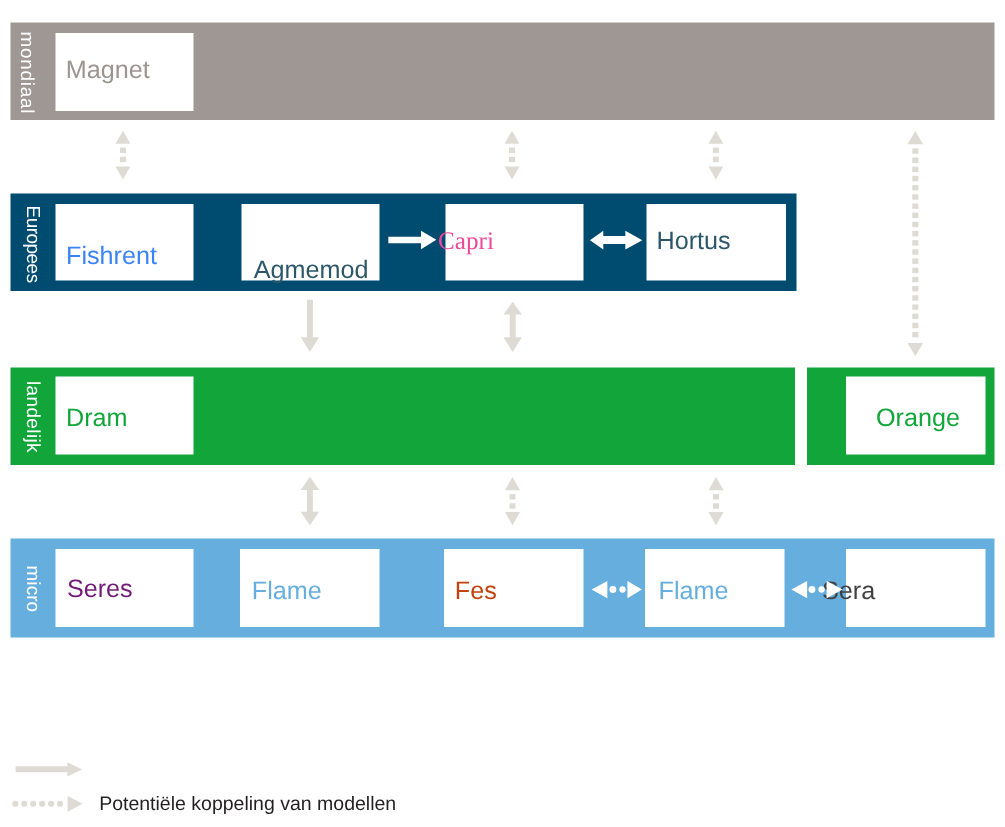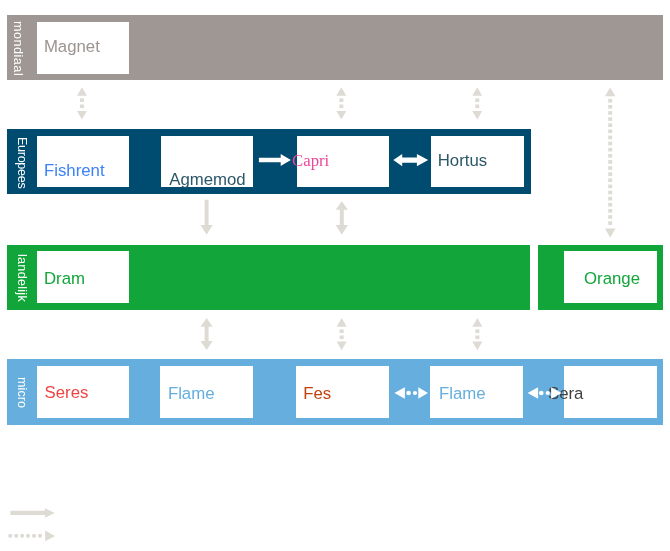--- a/index.html
+++ b/index.html
@@ -49,21 +49,21 @@
   <div class="band-label" style="left:28.00px;top:254.10px;letter-spacing:0.275px;">landelijk</div>
   <div class="node" style="left:37.3px;top:251px;width:91.7px;height:51.8px;"></div>
   <span class="node-label" style="left:44.0px;top:270.9px;color:#12a63a;">Dram</span>
   <div class="band" style="left:537.6px;top:244.8px;width:125.4px;height:65px;background:#12a63a;"></div>
   <div class="node" style="left:564px;top:251px;width:92.6px;height:51.8px;"></div>
   <span class="node-label" style="left:572.0px;top:270.8px;color:#12a63a;margin-left:12px;">Orange</span>
 
   <div class="band" style="left:6.8px;top:359.2px;width:656.2px;height:65.4px;background:#66aedd;"></div>
   <div class="band-label" style="left:28.00px;top:376.70px;letter-spacing:0.075px;">micro</div>
   <div class="node" style="left:37.2px;top:365.6px;width:92px;height:52.4px;"></div>
-  <span class="node-label" style="left:44.6px;top:385.2px;color:#ef4444;">Seres</span>
+  <span class="node-label" style="left:44.6px;top:385.2px;color:#701a75;">Seres</span>
   <div class="node" style="left:160.3px;top:365.6px;width:92.4px;height:52.4px;"></div>
   <span class="node-label" style="left:167.9px;top:385.7px;color:#66aedd;">Flame</span>
   <div class="node" style="left:295.8px;top:365.6px;width:93.2px;height:52.4px;"></div>
   <span class="node-label" style="left:303.2px;top:385.5px;color:#c2410c;">Fes</span>
   <div class="node" style="left:430.3px;top:365.6px;width:93.2px;height:52.4px;"></div>
   <span class="node-label" style="left:439.0px;top:385.7px;color:#66aedd;">Flame</span>
   <div class="node" style="left:563.8px;top:365.6px;width:92.8px;height:52.4px;"></div>
   <span class="node-label" style="left:548px;top:385.5px;color:#404040;">Sera</span>
 
   <svg class="gfx" viewBox="0 0 670 551" shape-rendering="geometricPrecision">
@@ -172,14 +172,15 @@
         <circle cx="16.20" cy="535.85" r="2.05"></circle>
         <circle cx="22.15" cy="535.85" r="2.05"></circle>
         <circle cx="28.10" cy="535.85" r="2.05"></circle>
         <circle cx="34.05" cy="535.85" r="2.05"></circle>
         <circle cx="40.00" cy="535.85" r="2.05"></circle>
         <polygon points="45.1,530.6 55.1,535.9 45.1,541.2"></polygon>
       </g>
     </g>
   </svg>
 
+  <div class="legend-label" style="left:66.1px;top:528.7px;">Potentiële koppeling van modellen</div>
 
 </div>
 
 </body></html>

